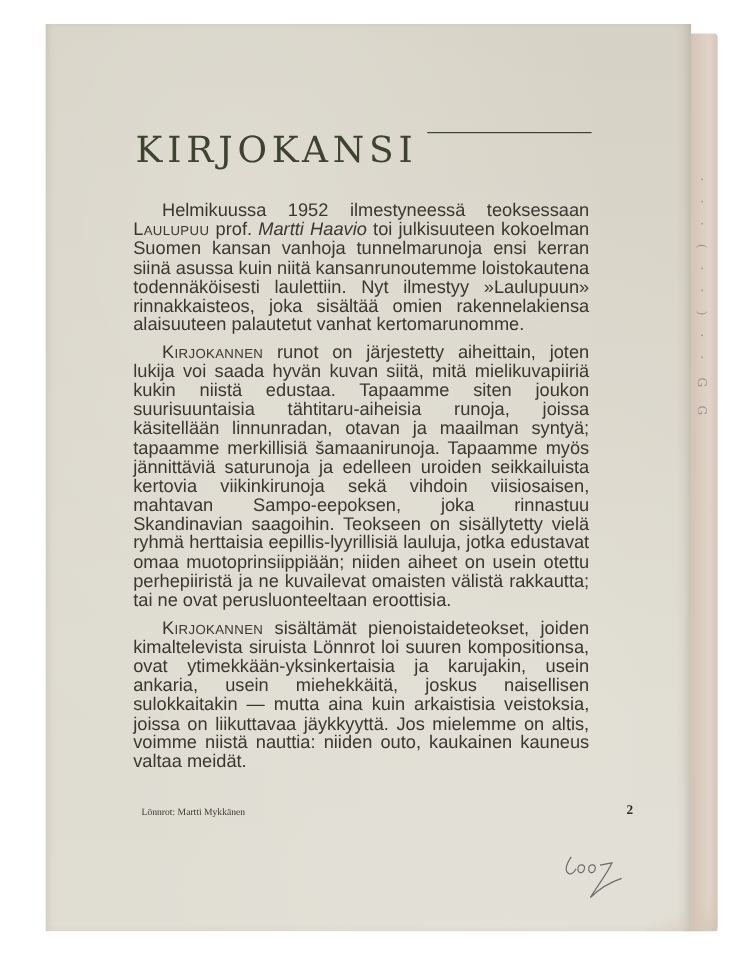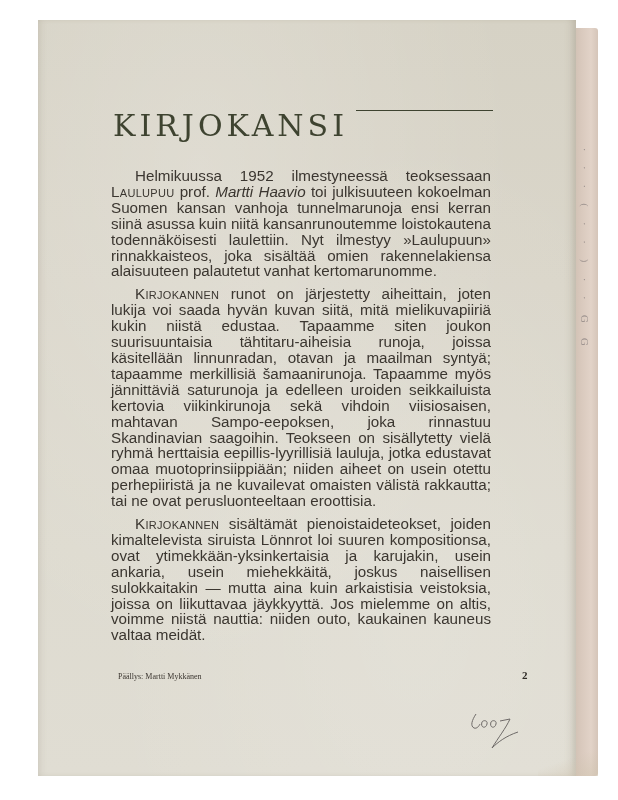--- a/index.html
+++ b/index.html
@@ -148,21 +148,21 @@
       <div class="title">KIRJOKANSI</div>
       <div class="title-rule"></div>
     </div>
 
     <div class="text-block" id="text-block">
         <p><span>Helmikuussa 1952 ilmestyneessä teoksessaan </span><span class="sc">Laulupuu</span><span> prof. </span><span class="em">Martti Haavio</span><span> toi julkisuuteen kokoelman Suomen kansan vanhoja tunnelmarunoja ensi kerran siinä asussa kuin niitä kansanrunoutemme loistokautena todennäköisesti laulettiin. Nyt ilmestyy »Laulupuun» rinnakkaisteos, joka sisältää omien rakennelakiensa alaisuuteen palautetut vanhat kertomarunomme.</span></p>
         <p><span class="sc">Kirjokannen</span><span> runot on järjestetty aiheittain, joten lukija voi saada hyvän kuvan siitä, mitä mielikuvapiiriä kukin niistä edustaa. Tapaamme siten joukon suurisuuntaisia tähtitaru-aiheisia runoja, joissa käsitellään linnunradan, otavan ja maailman syntyä; tapaamme merkillisiä šamaanirunoja. Tapaamme myös jännittäviä saturunoja ja edelleen uroiden seikkailuista kertovia viikinkirunoja sekä vihdoin viisiosaisen, mahtavan Sampo-eepoksen, joka rinnastuu Skandinavian saagoihin. Teokseen on sisällytetty vielä ryhmä herttaisia eepillis-lyyrillisiä lauluja, jotka edustavat omaa muotoprinsiippiään; niiden aiheet on usein otettu perhepiiristä ja ne kuvailevat omaisten välistä rakkautta; tai ne ovat perusluonteeltaan eroottisia.</span></p>
         <p><span class="sc">Kirjokannen</span><span> sisältämät pienoistaideteokset, joiden kimaltelevista siruista Lönnrot loi suuren kompositionsa, ovat ytimekkään-yksinkertaisia ja karujakin, usein ankaria, usein miehekkäitä, joskus naisellisen sulokkaitakin — mutta aina kuin arkaistisia veistoksia, joissa on liikuttavaa jäykkyyttä. Jos mielemme on altis, voimme niistä nauttia: niiden outo, kaukainen kauneus valtaa meidät.</span></p>
       </div>
 
-    <div class="footer-credit">Päällys: Martti Mykkänen</div>
+    <div class="footer-credit">Lönnrot: Martti Mykkänen</div>
     <div class="page-number">2</div>
 
     <svg class="pencil-mark" viewBox="0 0 60 50">
       <title>600</title>
       <path d="M8 8 C 4 14, 2 20, 6 22 C 9 23, 11 20, 12 18" fill="none" stroke="#6e6a68" stroke-width="1"></path>
       <path d="M14 16 C 12 22, 18 23, 19 18 C 20 14, 15 14, 14 16 Z" fill="none" stroke="#6e6a68" stroke-width="1"></path>
       <path d="M23 16 C 21 22, 27 23, 28 18 C 29 14, 24 14, 23 16 Z" fill="none" stroke="#6e6a68" stroke-width="1"></path>
       <path d="M32 15 L 42 13 C 38 22, 30 32, 24 42 C 30 36, 38 30, 50 26" fill="none" stroke="#6e6a68" stroke-width="1"></path>
     </svg>
 

